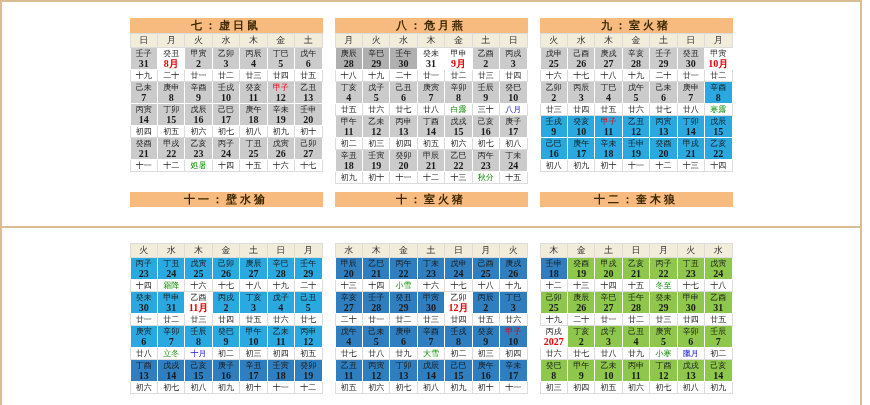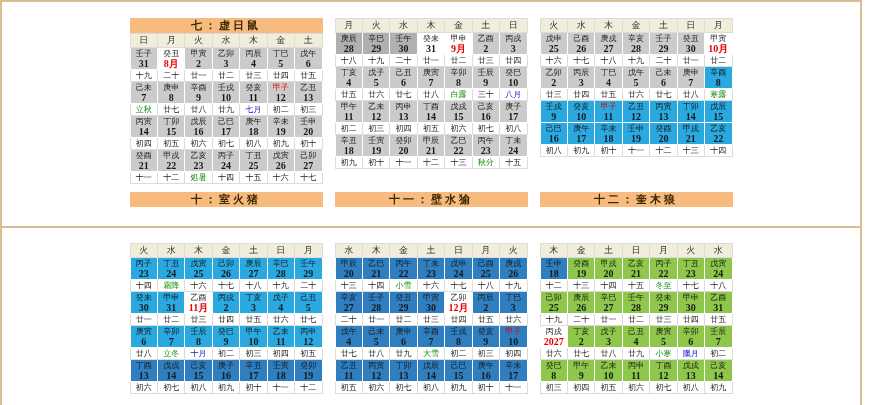--- a/index.html
+++ b/index.html
@@ -114,29 +114,20 @@
                 <td class="day" style="background: rgb(203, 203, 203);">
                   <span class="stem" style="color: rgb(230, 0, 0);">甲子</span>
                   <span class="num" style="color: rgb(26, 26, 26);">12</span>
                 </td>
                 <td class="day" style="background: rgb(203, 203, 203);">
                   <span class="stem" style="color: rgb(26, 26, 26);">乙丑</span>
                   <span class="num" style="color: rgb(26, 26, 26);">13</span>
                 </td>
               </tr>
               <tr>
-                <td class="lun" style="color: rgb(10, 138, 0);">立秋</td>
-                <td class="lun" style="color: rgb(26, 26, 26);">廿七</td>
-                <td class="lun" style="color: rgb(26, 26, 26);">廿八</td>
-                <td class="lun" style="color: rgb(26, 26, 26);">廿九</td>
-                <td class="lun" style="color: rgb(20, 20, 204);">七月</td>
-                <td class="lun" style="color: rgb(26, 26, 26);">初二</td>
-                <td class="lun" style="color: rgb(26, 26, 26);">初三</td>
-              </tr>
-              <tr>
                 <td class="day" style="background: rgb(203, 203, 203);">
                   <span class="stem" style="color: rgb(26, 26, 26);">丙寅</span>
                   <span class="num" style="color: rgb(26, 26, 26);">14</span>
                 </td>
                 <td class="day" style="background: rgb(203, 203, 203);">
                   <span class="stem" style="color: rgb(26, 26, 26);">丁卯</span>
                   <span class="num" style="color: rgb(26, 26, 26);">15</span>
                 </td>
                 <td class="day" style="background: rgb(203, 203, 203);">
                   <span class="stem" style="color: rgb(26, 26, 26);">戊辰</span>
@@ -205,20 +196,21 @@
                 <td class="lun" style="color: rgb(26, 26, 26);">十四</td>
                 <td class="lun" style="color: rgb(26, 26, 26);">十五</td>
                 <td class="lun" style="color: rgb(26, 26, 26);">十六</td>
                 <td class="lun" style="color: rgb(26, 26, 26);">十七</td>
               </tr>
             </tbody>
           </table>
         </div>
     </div>
     <div class="cal">
+      <div class="cal-title">八：危月燕</div>
       <div>
           <table class="grid">
             <tbody>
               <tr>
                 <th class="wd">月</th>
                 <th class="wd">火</th>
                 <th class="wd">水</th>
                 <th class="wd">木</th>
                 <th class="wd">金</th>
                 <th class="wd">土</th>
@@ -378,20 +370,21 @@
                 <td class="lun" style="color: rgb(26, 26, 26);">十二</td>
                 <td class="lun" style="color: rgb(26, 26, 26);">十三</td>
                 <td class="lun" style="color: rgb(10, 138, 0);">秋分</td>
                 <td class="lun" style="color: rgb(26, 26, 26);">十五</td>
               </tr>
             </tbody>
           </table>
         </div>
     </div>
     <div class="cal">
+      <div class="cal-title">九：室火猪</div>
       <div>
           <table class="grid">
             <tbody>
               <tr>
                 <th class="wd">火</th>
                 <th class="wd">水</th>
                 <th class="wd">木</th>
                 <th class="wd">金</th>
                 <th class="wd">土</th>
                 <th class="wd">日</th>
@@ -544,24 +537,24 @@
                 <td class="lun" style="color: rgb(26, 26, 26);">十三</td>
                 <td class="lun" style="color: rgb(26, 26, 26);">十四</td>
               </tr>
             </tbody>
           </table>
         </div>
     </div>
   </div>
   <div class="cal-row row-footer-titles">
     <div class="cal">
-      <div class="cal-title">十：室火猪</div>
+      <div class="cal-title">十一：壁水㺄</div>
     </div>
     <div class="cal">
-      <div class="cal-title">十一：壁水㺄</div>
+      <div class="cal-title">十：室火猪</div>
     </div>
     <div class="cal">
       <div class="cal-title">十二：奎木狼</div>
     </div>
   </div>
 </div>
 
 <div class="page page2">
   <div class="cal-row row-page2">
     <div class="cal">

